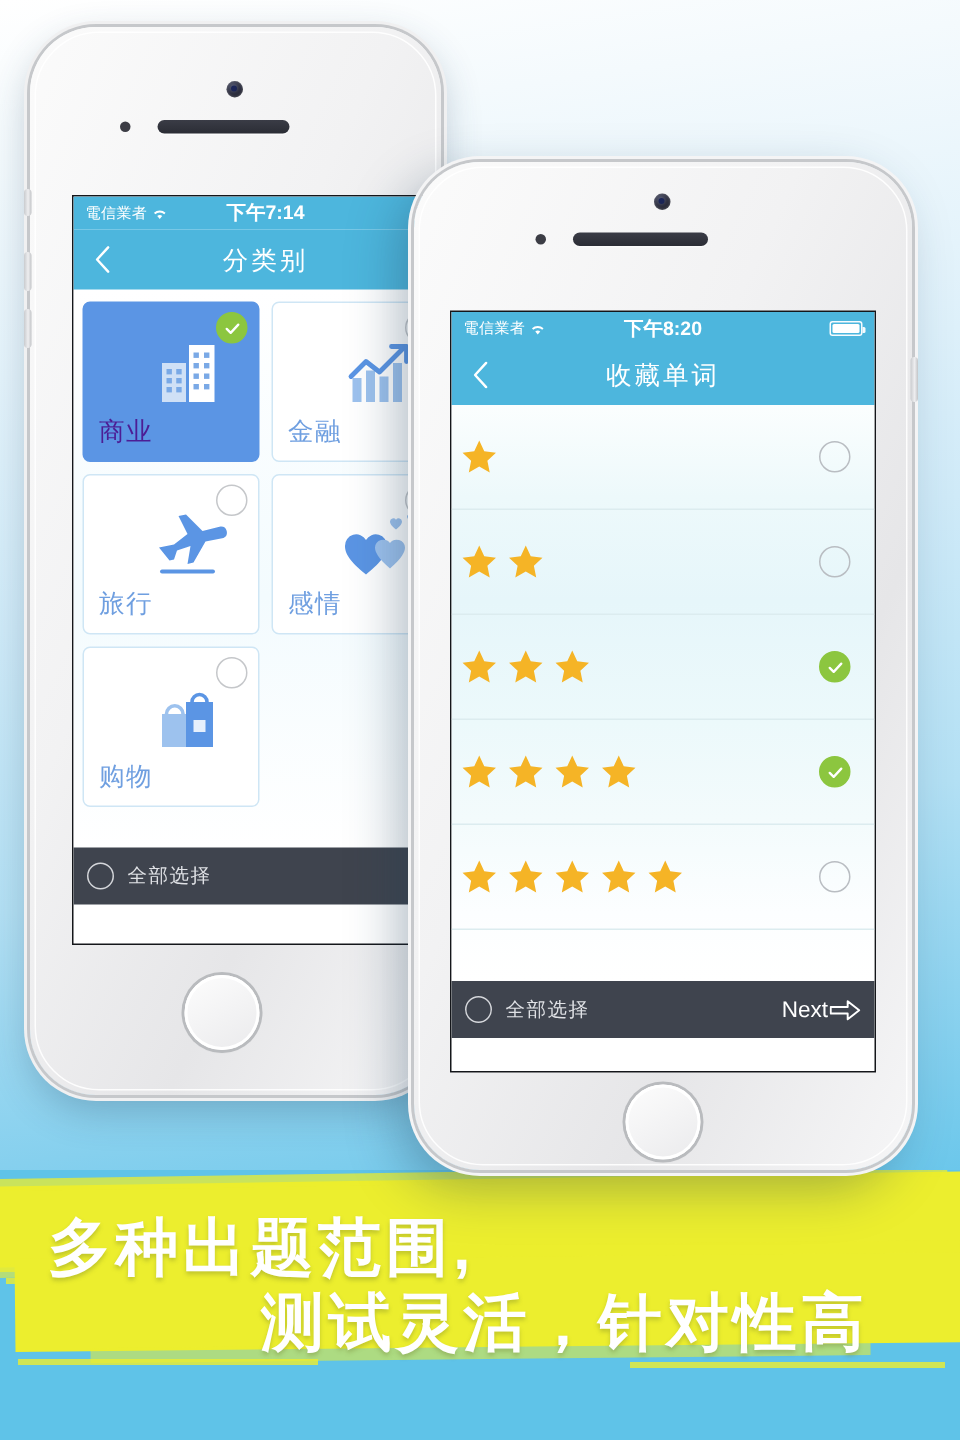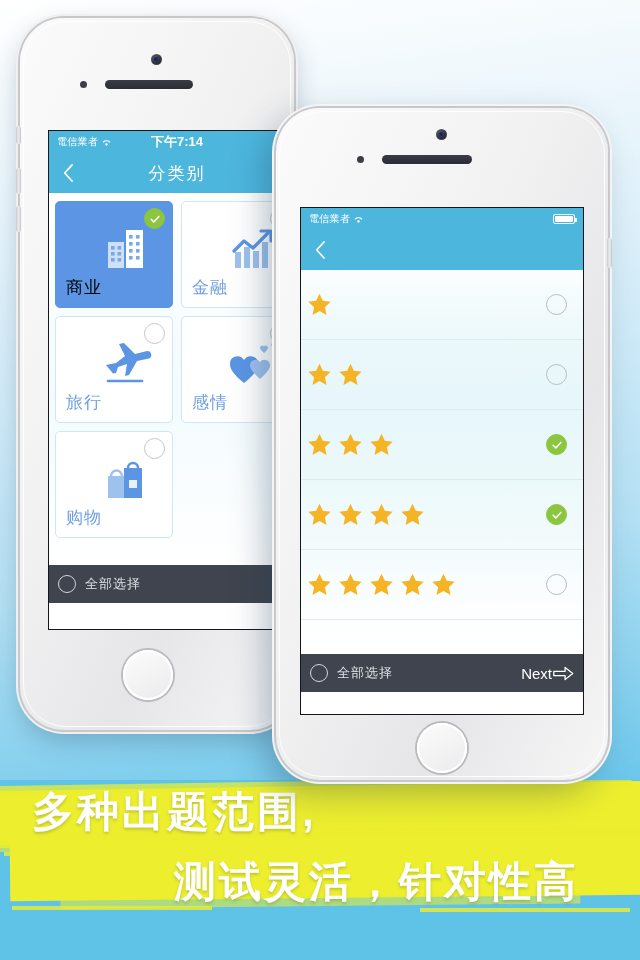--- a/index.html
+++ b/index.html
@@ -93,21 +93,21 @@
   }
   .banner-line {
     position: absolute;
     color: #ffffff;
     font-size: 42px;
     font-weight: 700;
     letter-spacing: 3px;
     text-shadow: 0 2px 3px rgba(110,120,40,.35);
     white-space: nowrap;
   }
-  .banner-line.l1 { left: 32px;  top: 4px; }
+  .banner-line.l1 { left: 32px;  top: 24px; }
   .banner-line.l2 { left: 132px; top: 74px; margin-left: 42px; }
 
   
   .phone {
     position: absolute;
     background: linear-gradient(115deg, #fbfbfb 0%, #f2f2f3 40%, #e6e6e8 70%, #f6f6f7 100%);
     border-radius: 46px;
     box-shadow:
       0 0 0 2px #c6c8cb,
       0 0 0 4px #f0f0f1,
@@ -303,21 +303,21 @@
     right: 16px; top: 22px;
     width: 54px; height: 48px;
   }
   .cat-label {
     position: absolute;
     left: 10px; bottom: 8px;
     font-size: 17px;
     color: #6f9fe0;
     letter-spacing: 1px;
   }
-  .cat-card.selected .cat-label { color: #000000; }
+  .cat-card.selected .cat-label { color: #4c1d95; }
   .cat-check {
     position: absolute;
     right: 7px; top: 6px;
     width: 21px; height: 21px;
     border-radius: 50%;
     border: 1px solid #c5c7ca;
     background: transparent;
   }
   .cat-card.selected .cat-check {
     background: #8cc63f;
@@ -566,31 +566,33 @@
     <div class="screen" id="screen2">
 
       <div class="statusbar">
         <div class="sb-left">
           <span class="sb-carrier">電信業者</span>
           <svg class="wifi-icon" viewBox="0 0 24 18">
             <path d="M12 16.5 8.4 12.2a5.6 5.6 0 0 1 7.2 0z" fill="#fff"></path>
             <path d="M3.6 7.4a12.6 12.6 0 0 1 16.8 0l-1.8 2.2a9.7 9.7 0 0 0-13.2 0z" fill="#fff"></path>
           </svg>
         </div>
+        <div class="sb-time">下午8:20</div>
         <div class="battery">
           <div class="battery-fill" style="width:100%"></div>
         </div>
       </div>
 
       <div class="navbar">
         <div class="nav-back">
           <svg class="chev" viewBox="0 0 12 20">
             <path d="M10 1 1.8 10 10 19" fill="none" stroke="#fff" stroke-width="1.8" stroke-linecap="round" stroke-linejoin="round"></path>
           </svg>
         </div>
+        <div class="nav-title">收藏单词</div>
       </div>
 
       <div class="star-body">
 
         <div class="star-row">
           <div class="stars">
             <svg class="star" viewBox="0 0 24 24">
                 <path d="M12 1.6 15.2 8.5 22.7 9.4 17.2 14.6 18.7 22 12 18.3 5.3 22 6.8 14.6 1.3 9.4 8.8 8.5z" fill="#f5b426"></path>
               </svg>
           </div>

